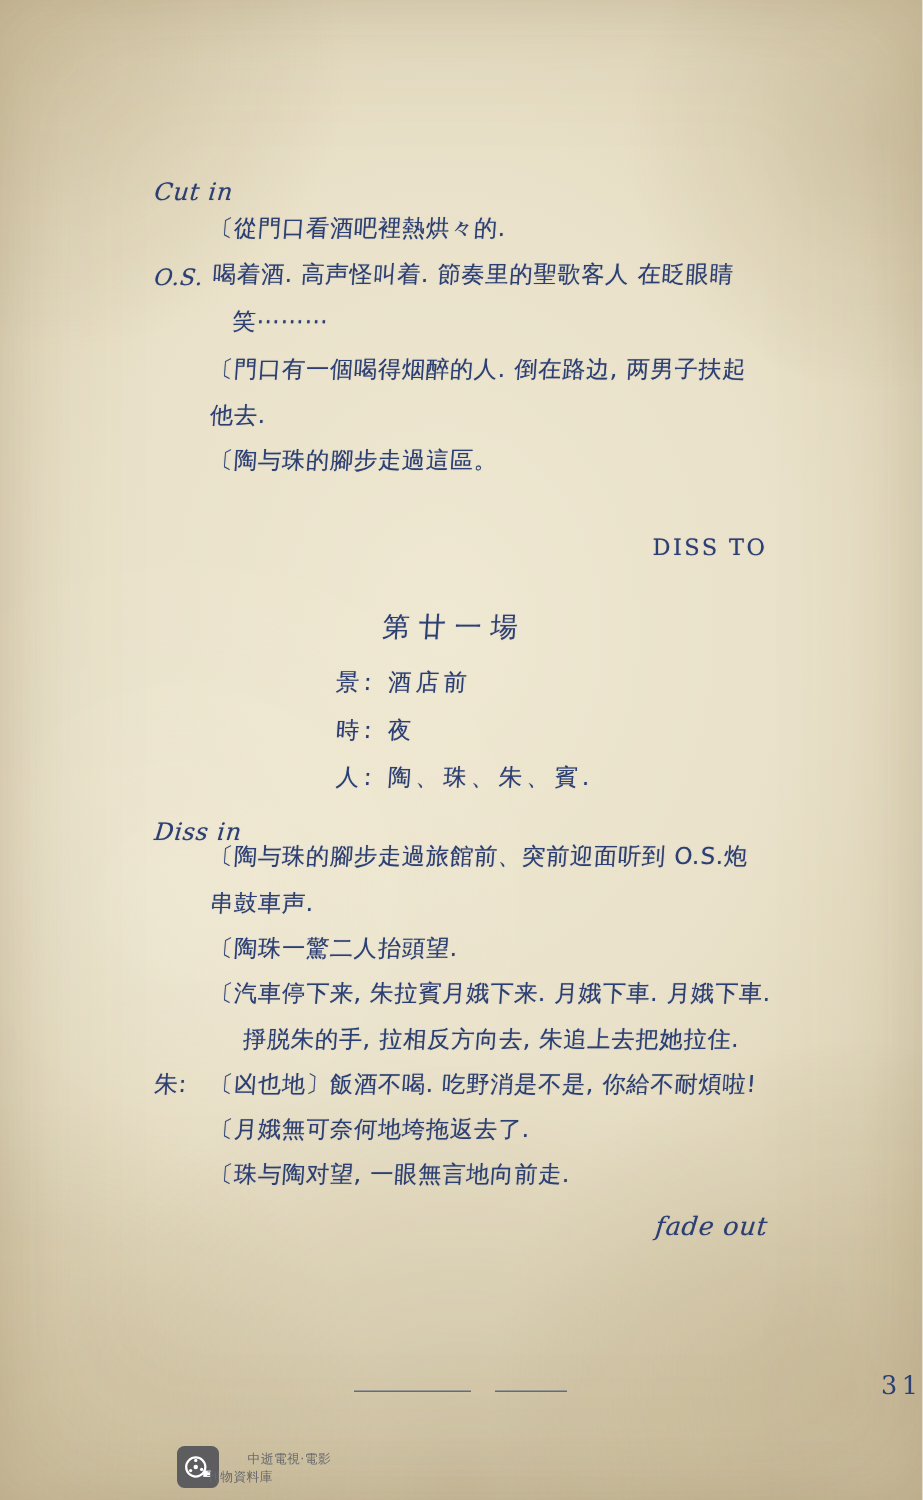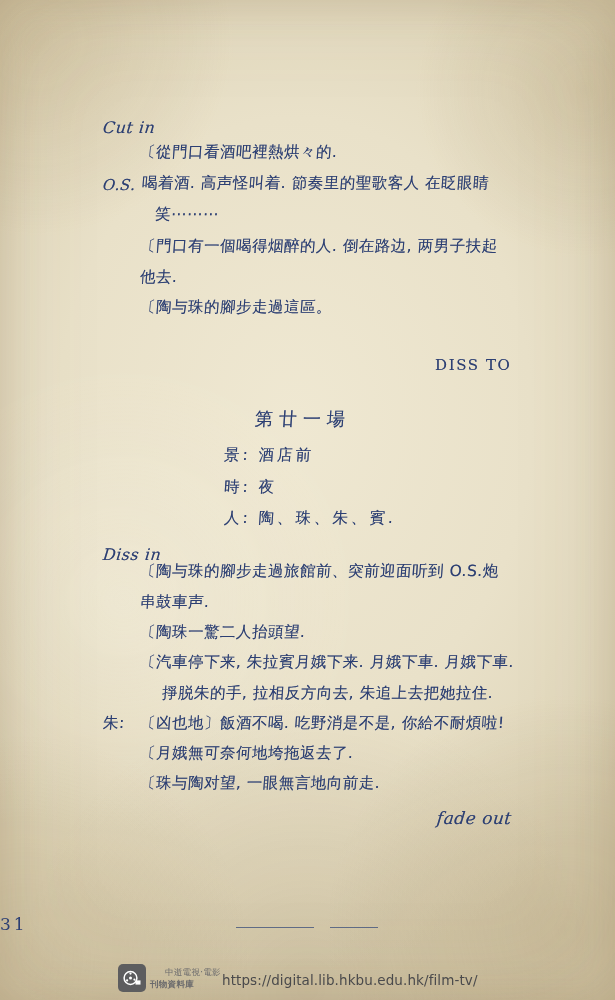--- a/index.html
+++ b/index.html
@@ -75,21 +75,21 @@
   }
   .big {
     font-size: 18px;
   }
 
   
   .pagenum {
     position: absolute;
     left: 0;
     right: 0;
-    text-align: left;
+    text-align: right;
     color: #2c3f73;
     font-family: "DejaVu Serif", serif;
     font-size: 17px;
     letter-spacing: 3px;
   }
   .rule {
     position: absolute;
     height: 1px;
     background: #3a4c7a;
     opacity: 0.75;
@@ -126,27 +126,26 @@
     left: 150px;
     bottom: 21px;
     font-family: "DejaVu Sans", sans-serif;
     font-size: 8.5px;
     color: #6a6a6c;
     letter-spacing: 0.3px;
     margin-left: 15px;
   }
   .wm-cn2 {
     position: absolute;
-    left: 150px;
+    left: 138px;
     bottom: 9px;
     font-family: "DejaVu Sans", sans-serif;
     font-size: 8.5px;
     color: #6a6a6c;
     letter-spacing: 0.3px;
-    font-weight: bold;
   }
   .wm-url {
     position: absolute;
     left: 222px;
     bottom: 12px;
     font-family: "DejaVu Sans", sans-serif;
     font-size: 13.5px;
     color: #4a4a4c;
     letter-spacing: 0.1px;
   }
@@ -209,15 +208,14 @@
       <circle cx="8.5" cy="10" r="6.4" fill="none" stroke="#ffffff" stroke-width="1.5"></circle>
       <circle cx="8.5" cy="10" r="1.5" fill="#ffffff"></circle>
       <circle cx="8.5" cy="5.6" r="1.1" fill="#ffffff"></circle>
       <circle cx="12.4" cy="11.6" r="1.1" fill="#ffffff"></circle>
       <circle cx="5.1" cy="12.4" r="1.1" fill="#ffffff"></circle>
       <rect x="13.5" y="12.4" width="5" height="4.2" fill="#ffffff"></rect>
     </svg>
   </div>
   <div class="wm-cn">中逝電視·電影</div>
   <div class="wm-cn2">刊物資料庫</div>
-  <div class="wm-url">https://digital.lib.hkbu.edu.hk/film-tv/</div>
 
 </div>
 
 </body></html>

